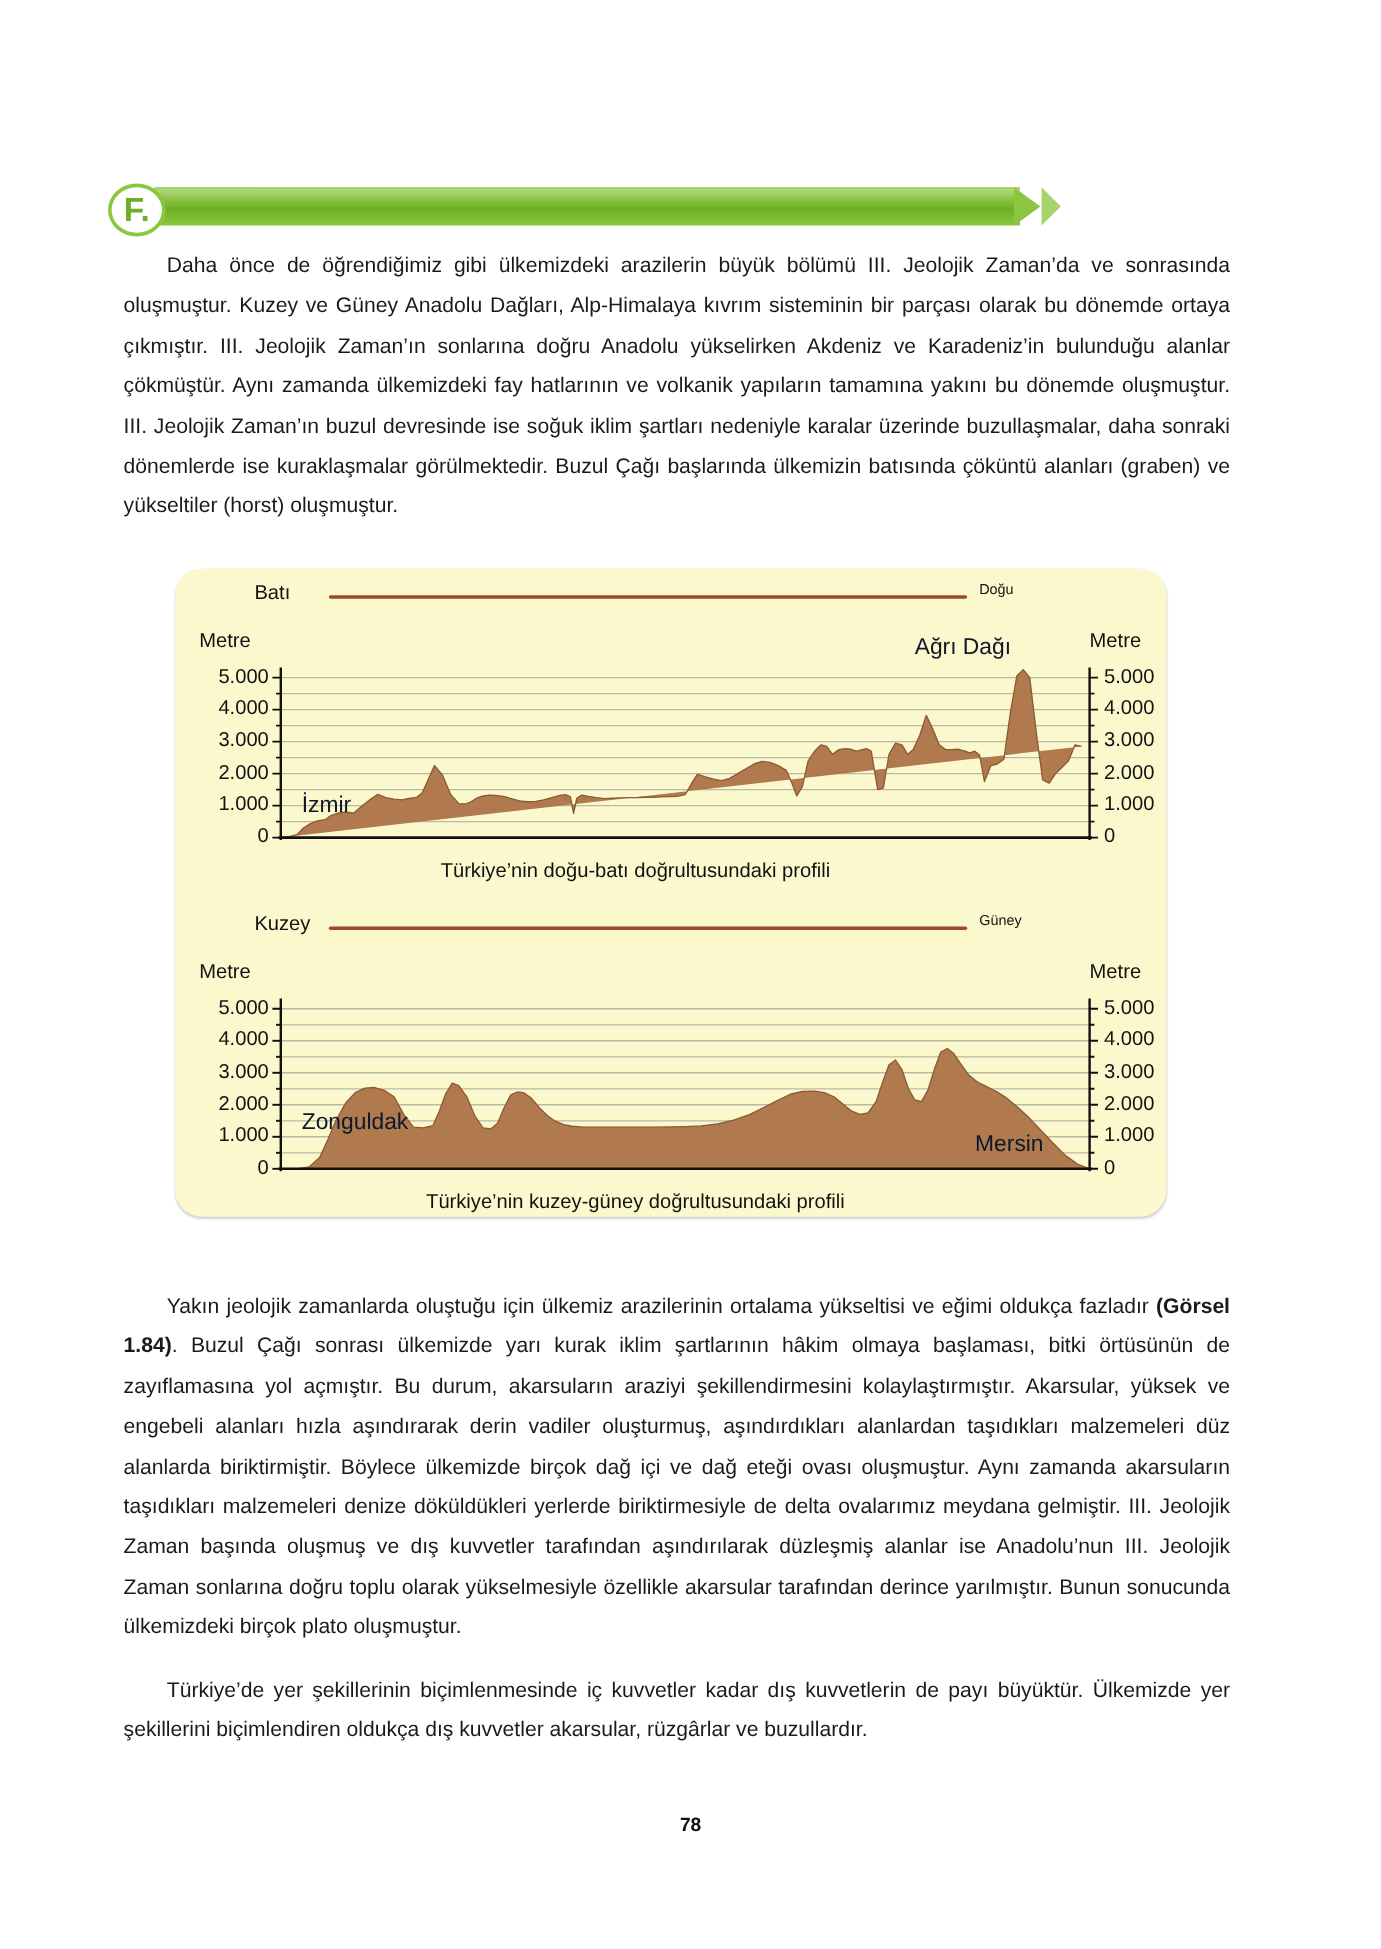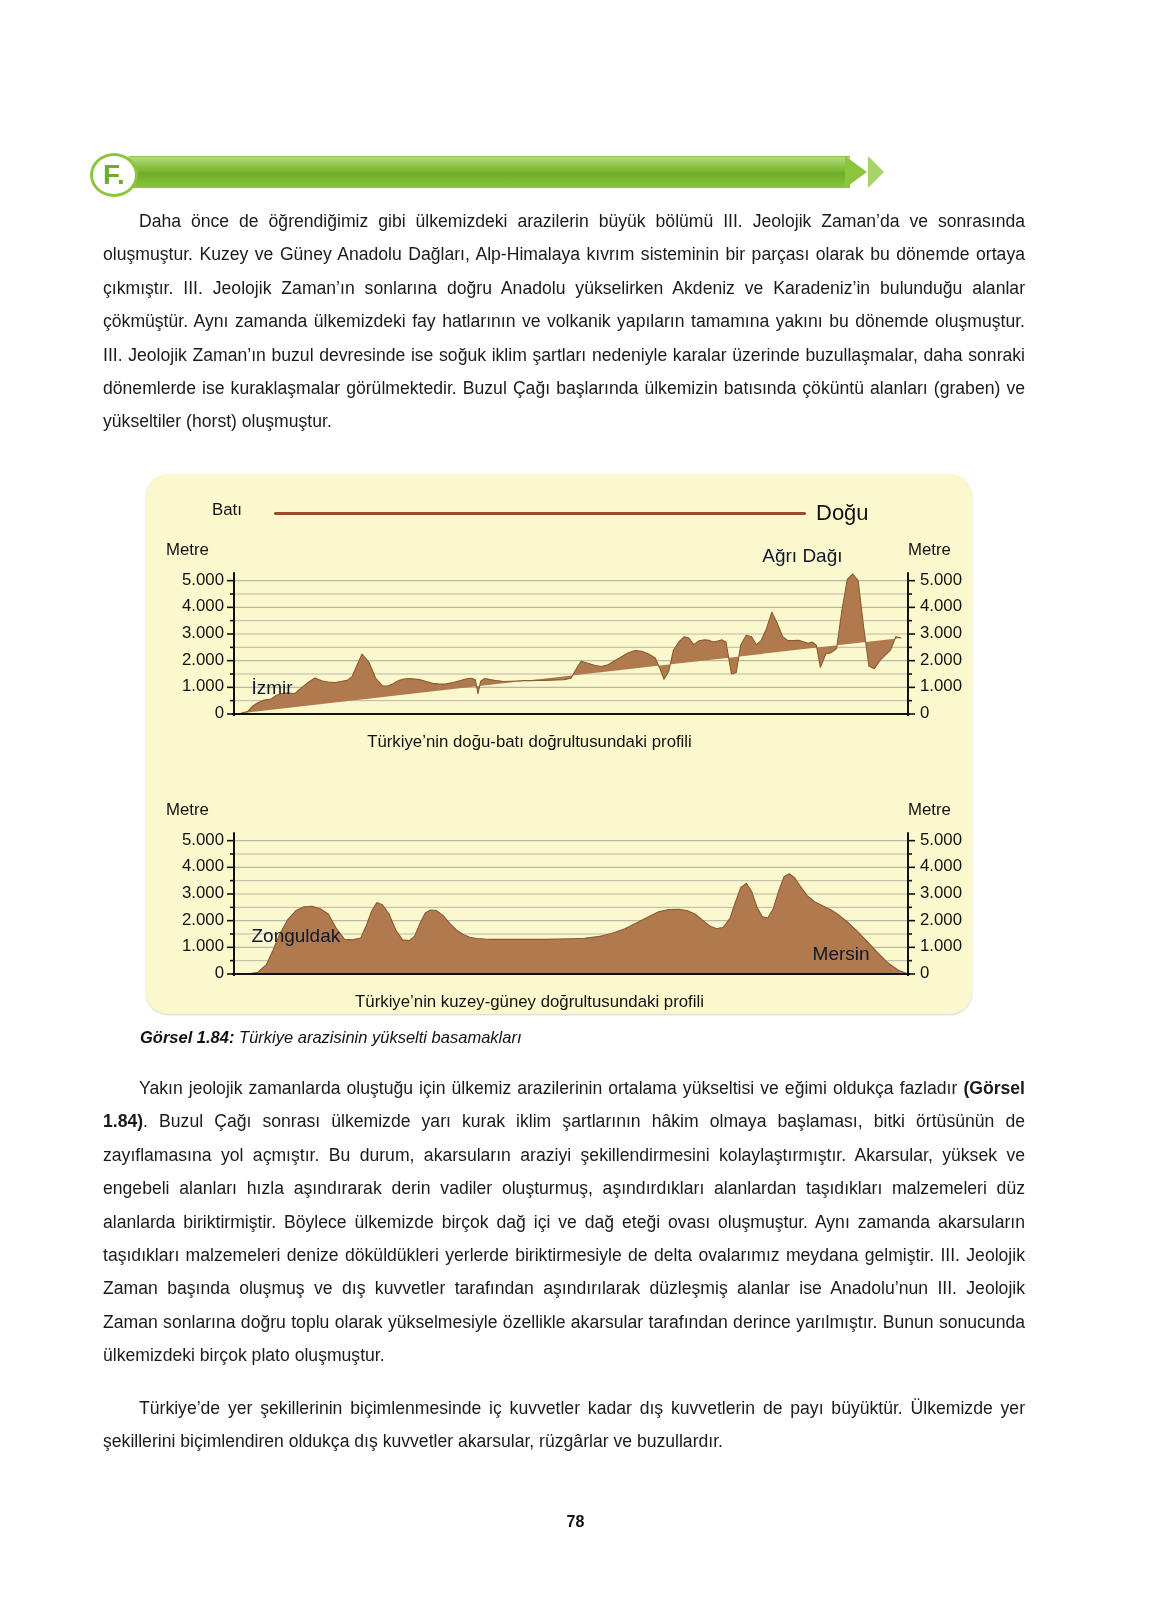--- a/index.html
+++ b/index.html
@@ -75,29 +75,29 @@
     box-shadow:0 1px 2px rgba(0,0,0,.18);
   }
   .fig-caption{
     position:absolute;left:140px;top:1028px;width:700px;
     font-size:16.5px;font-style:italic;color:#111;
   }
   .fig-caption b{font-style:italic;font-weight:bold;}
 
   
   .profile{position:absolute;left:0;top:0;width:826px;height:258px;}
-  .profile.one{top:6px;margin-top:16px;}
+  .profile.one{top:6px;}
   .profile.two{top:282px;}
 
   .dir-row{position:absolute;left:0;top:4px;width:826px;height:24px;}
   .dir-left{
     position:absolute;left:66px;top:0;font-size:16.8px;color:#111;
   }
   .dir-right{
-    position:absolute;left:670px;top:0;font-size:22px;color:#111;
+    position:absolute;left:670px;top:0;font-size:12px;color:#111;
   }
   .dir-line{
     position:absolute;left:128px;top:12px;width:532px;height:3px;
     background:#9c4a2e;border-radius:2px;
   }
 
   .metre-left{position:absolute;left:20px;top:44px;font-size:16.8px;color:#111;}
   .metre-right{position:absolute;left:762px;top:44px;font-size:16.8px;color:#111;}
 
   .plot-wrap{position:absolute;left:0;top:66px;width:826px;height:168px;}
@@ -204,20 +204,25 @@
           <div class="axis-lab r" style="left: 774px; top: 114.333px;">1.000</div>
           <div class="axis-lab" style="left: 16px; top: 141px;">0</div>
           <div class="axis-lab r" style="left: 774px; top: 141px;">0</div>
           <div class="city" style="left: 105.48px; top: 114.667px;">İzmir</div>
           <div class="city" style="left: 616.27px; top: -17.3333px;">Ağrı Dağı</div>
         </div>
       <div class="profile-caption">Türkiye’nin doğu-batı doğrultusundaki profili</div>
     </div>
 
     <div class="profile two">
+      <div class="dir-row">
+        <div class="dir-left">Kuzey</div>
+        <div class="dir-line"></div>
+        <div class="dir-right">Güney</div>
+      </div>
       <div class="metre-left">Metre</div>
       <div class="metre-right">Metre</div>
       <div class="plot-wrap">
         <svg class="plot-svg" id="svg-chart-1" width="826" height="168" viewBox="0 0 826 168">
             <line x1="88" x2="762" y1="32" y2="32" stroke="#b9b9a8" stroke-width="1"></line>
             <line x1="88" x2="762" y1="58.66666666666667" y2="58.66666666666667" stroke="#b9b9a8" stroke-width="1"></line>
             <line x1="88" x2="762" y1="85.33333333333333" y2="85.33333333333333" stroke="#b9b9a8" stroke-width="1"></line>
             <line x1="88" x2="762" y1="112" y2="112" stroke="#b9b9a8" stroke-width="1"></line>
             <line x1="88" x2="762" y1="138.66666666666666" y2="138.66666666666666" stroke="#b9b9a8" stroke-width="1"></line>
             <line x1="88" x2="762" y1="18.666666666666657" y2="18.666666666666657" stroke="#b9b9a8" stroke-width="1.2"></line>
@@ -265,21 +270,20 @@
           <div class="axis-lab" style="left: 16px; top: 141px;">0</div>
           <div class="axis-lab r" style="left: 774px; top: 141px;">0</div>
           <div class="city" style="left: 105.48px; top: 103px;">Zonguldak</div>
           <div class="city" style="left: 666.6px; top: 120.8px;">Mersin</div>
         </div>
       <div class="profile-caption">Türkiye’nin kuzey-güney doğrultusundaki profili</div>
     </div>
 
   </div>
 
-  <div class="fig-caption"><b>Görsel 1.84:</b><span> Türkiye arazisinin yükselti basamakları</span></div>
 
   <div class="para p2"><span class="ind"></span><span>Yakın jeolojik zamanlarda oluştuğu için ülkemiz arazilerinin ortalama yükseltisi ve eğimi oldukça fazladır </span><b>(Görsel 1.84)</b><span>. Buzul Çağı sonrası ülkemizde yarı kurak iklim şartlarının hâkim olmaya başlaması, bitki örtüsünün de zayıflamasına yol açmıştır. Bu durum, akarsuların araziyi şekillendirmesini kolaylaştırmıştır. Akarsular, yüksek ve engebeli alanları hızla aşındırarak derin vadiler oluşturmuş, aşındırdıkları alanlardan taşıdıkları malzemeleri düz alanlarda biriktirmiştir. Böylece ülkemizde birçok dağ içi ve dağ eteği ovası oluşmuştur. Aynı zamanda akarsuların taşıdıkları malzemeleri denize döküldükleri yerlerde biriktirmesiyle de delta ovalarımız meydana gelmiştir. III. Jeolojik Zaman başında oluşmuş ve dış kuvvetler tarafından aşındırılarak düzleşmiş alanlar ise Anadolu’nun III. Jeolojik Zaman sonlarına doğru toplu olarak yükselmesiyle özellikle akarsular tarafından derince yarılmıştır. Bunun sonucunda ülkemizdeki birçok plato oluşmuştur.</span></div>
 
   <div class="para p3"><span class="ind"></span><span>Türkiye’de yer şekillerinin biçimlenmesinde iç kuvvetler kadar dış kuvvetlerin de payı büyüktür. Ülkemizde yer şekillerini biçimlendiren oldukça dış kuvvetler akarsular, rüzgârlar ve buzullardır.</span></div>
 
   <div class="page-num">78</div>
 
 </div>
 
 </body></html>

